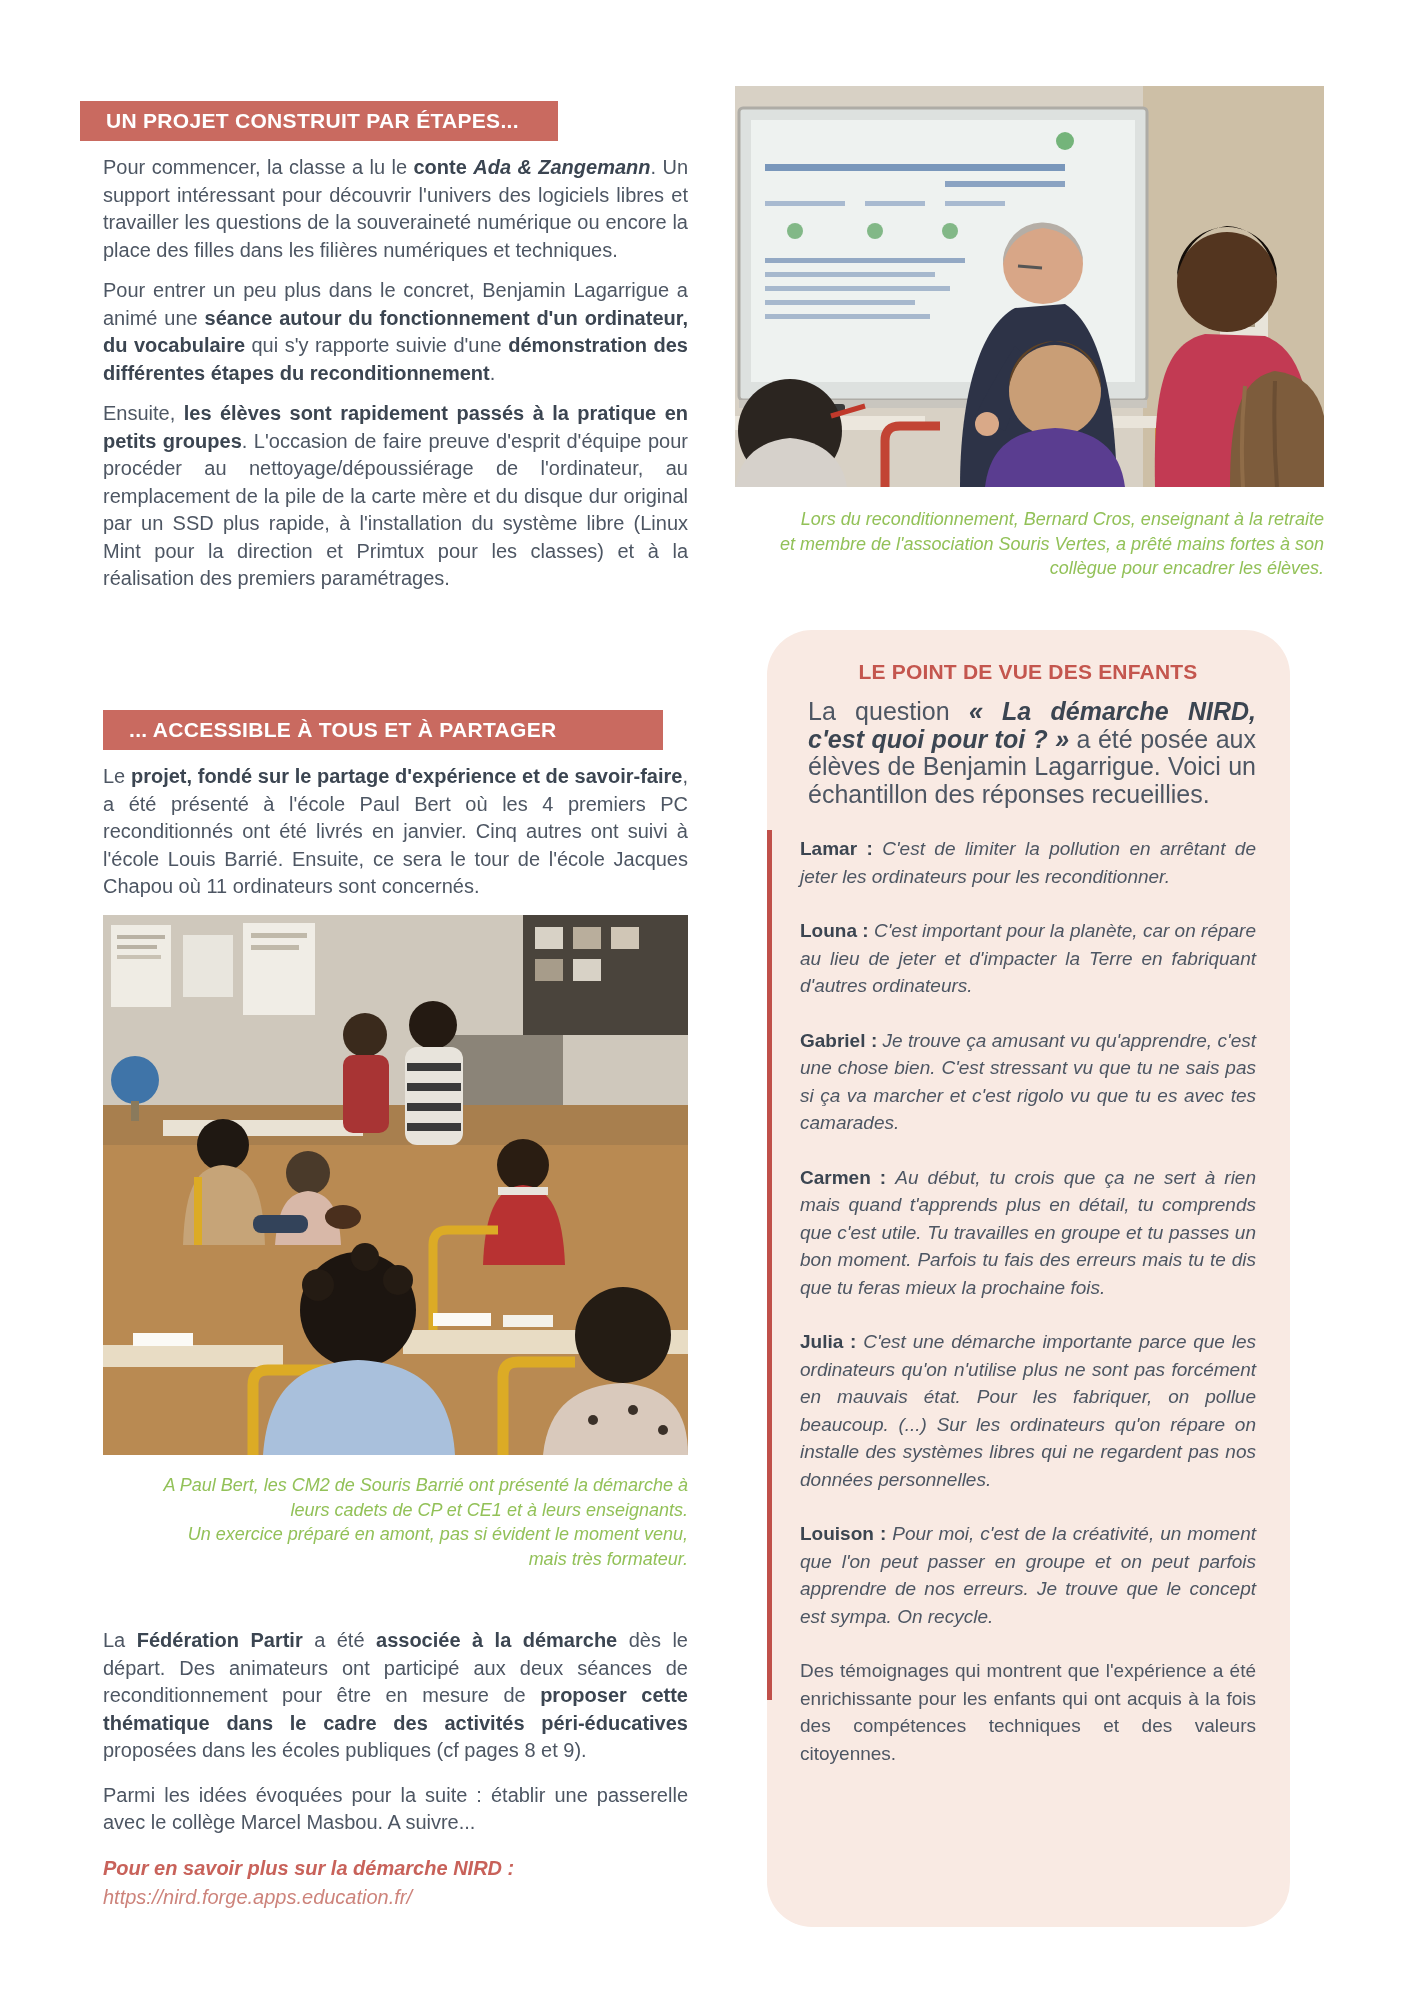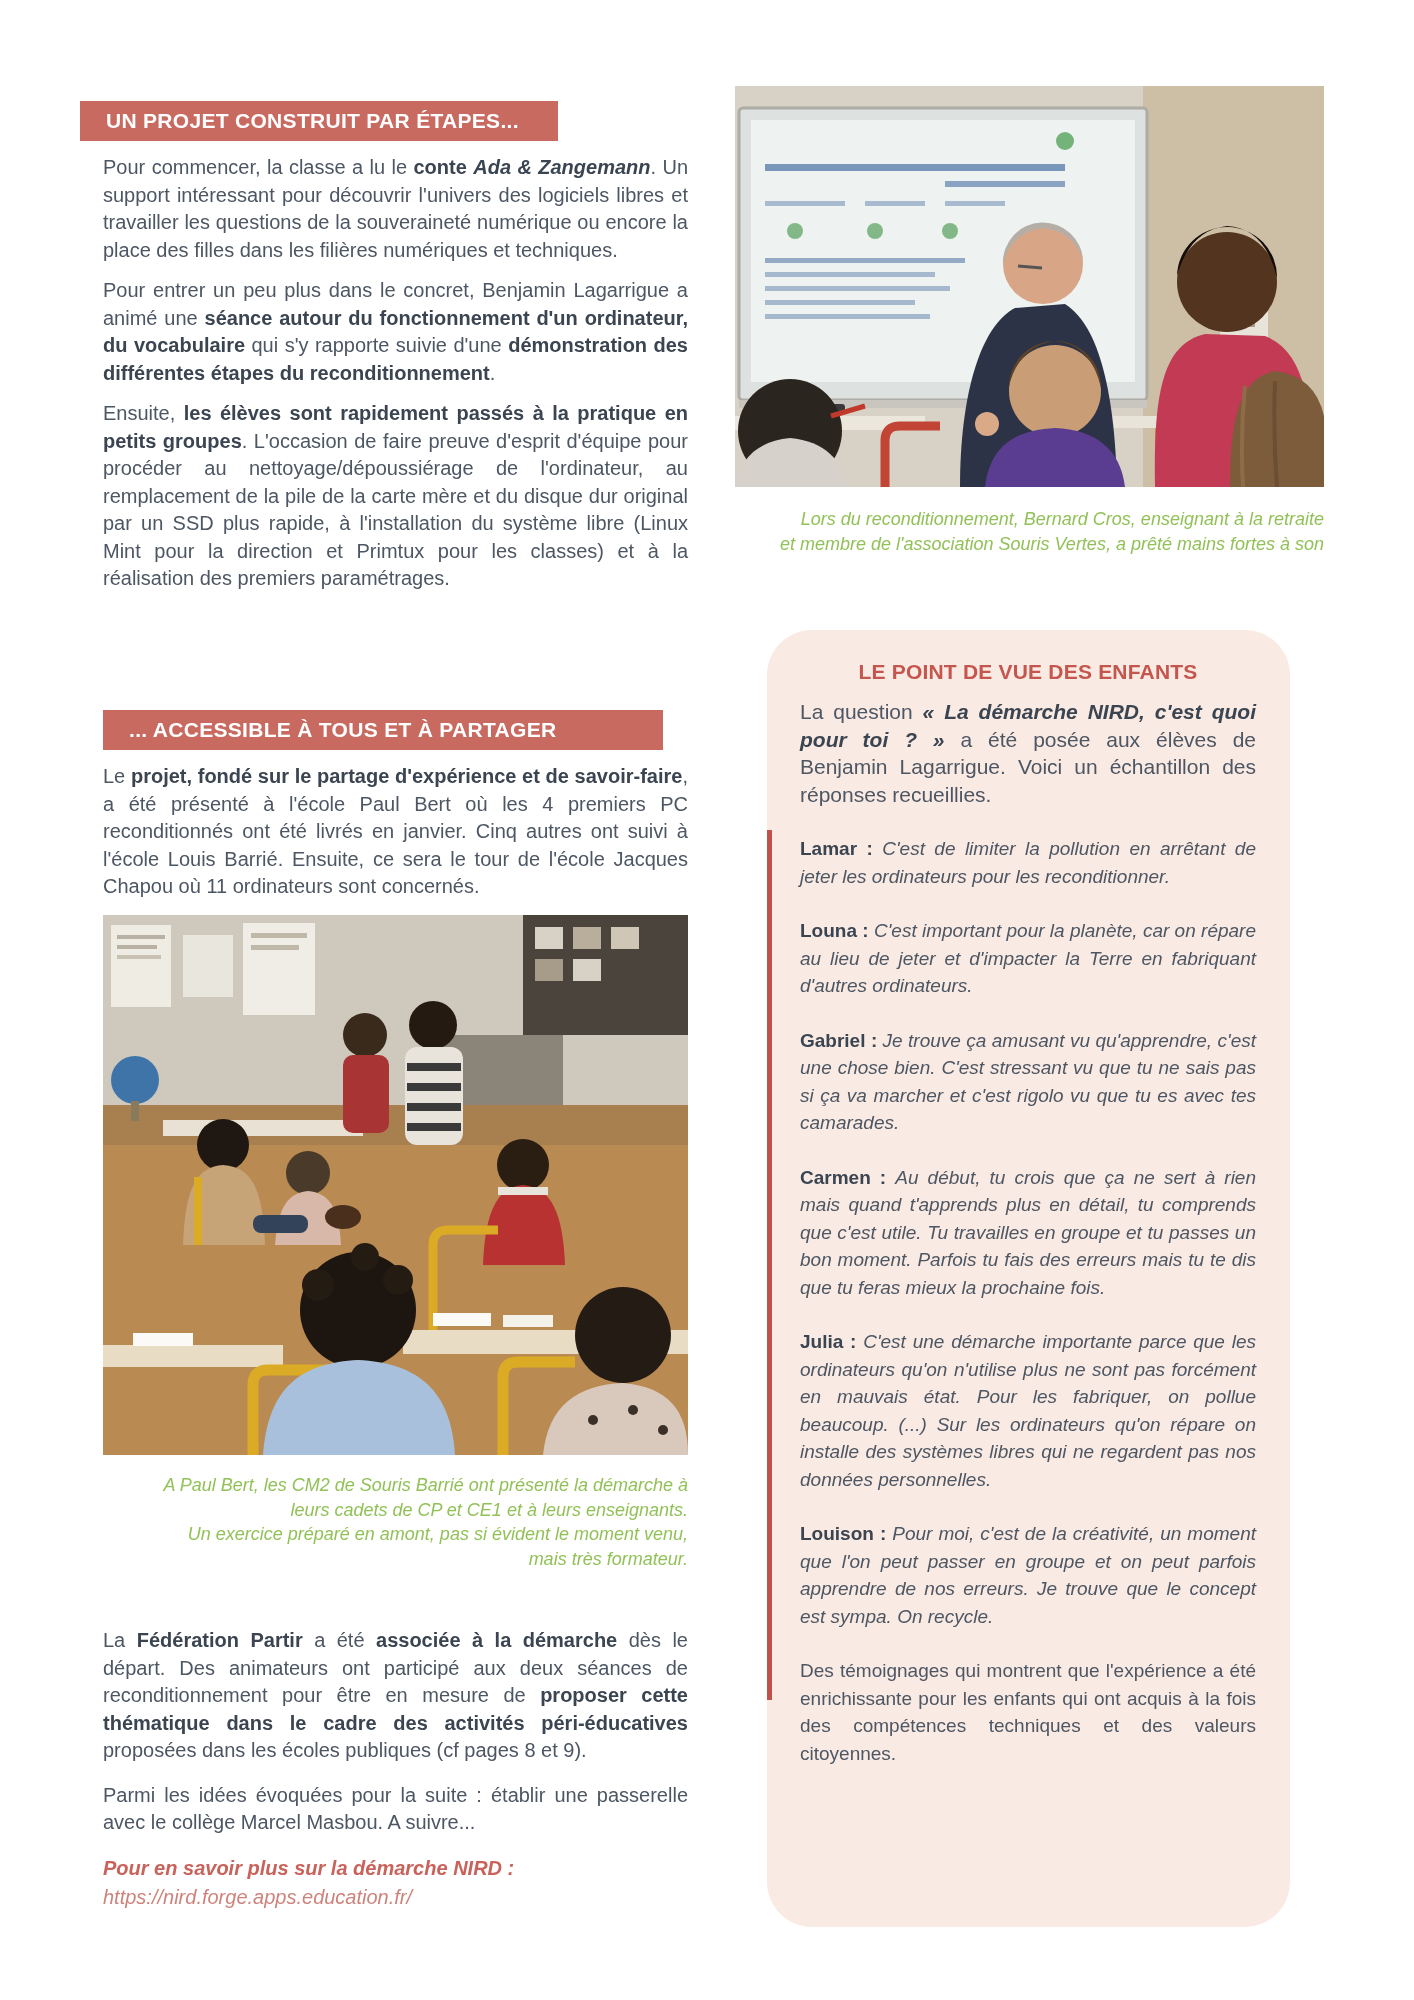--- a/index.html
+++ b/index.html
@@ -55,21 +55,21 @@
 
   .pov-box{
     position:absolute;left:767px;top:630px;width:523px;height:1297px;
     background:var(--boxbg);border-radius:45px;box-sizing:border-box;
     padding:30px 34px 0 33px;overflow:hidden;
   }
   .pov-title{
     text-align:center;color:var(--boxred);font-weight:bold;font-size:21px;
     letter-spacing:0.2px;
   }
-  .pov-box .btxt{margin:14px 0 0 0;width:auto;font-size:21px;}
+  .pov-box .btxt{margin:14px 0 0 8px;width:auto;font-size:25px;}
   .quote{
     margin:27px 0 0 0;font-size:19px;line-height:27.5px;text-align:justify;
     color:var(--body);
   }
   .qname{font-weight:bold;color:var(--bold);}
   .qtext{font-style:italic;}
   .outro{margin-top:27px !important;}
   .qbar{
     position:absolute;left:-1px;top:200px;width:6px;height:870px;
     background:var(--barred);
@@ -223,20 +223,21 @@
       <path d="M540,295 Q538,350 542,401" fill="none" stroke="#6b4e33" stroke-width="4"></path>
       <circle cx="55" cy="345" r="52" fill="#2b2520"></circle>
       <path d="M0,401 C5,370 25,355 55,352 C90,355 108,375 112,401 Z" fill="#d6d1cb"></path>
       <line x1="96" y1="330" x2="130" y2="320" stroke="#c0392b" stroke-width="5"></line>
     </svg>
   </div>
 
   <div class="caption caption-right">
     <div>Lors du reconditionnement, Bernard Cros, enseignant à la retraite</div>
     <div>et membre de l'association Souris Vertes, a prêté mains fortes à son</div>
+    <div>collègue pour encadrer les élèves.</div>
   </div>
 
   <div class="pov-box">
     <div class="qbar"></div>
     <div class="pov-title">LE POINT DE VUE DES ENFANTS</div>
     <p class="btxt"><span>La question </span><span class="rt-bi">« La démarche NIRD, c'est quoi pour toi ? »</span><span> a été posée aux élèves de Benjamin Lagarrigue. Voici un échantillon des réponses recueillies.</span></p>
 
     <p class="quote">
       <span class="qname">Lamar</span><span class="qname"> : </span><span class="qtext">C'est de limiter la pollution en arrêtant de jeter les ordinateurs pour les reconditionner.</span>
     </p>

